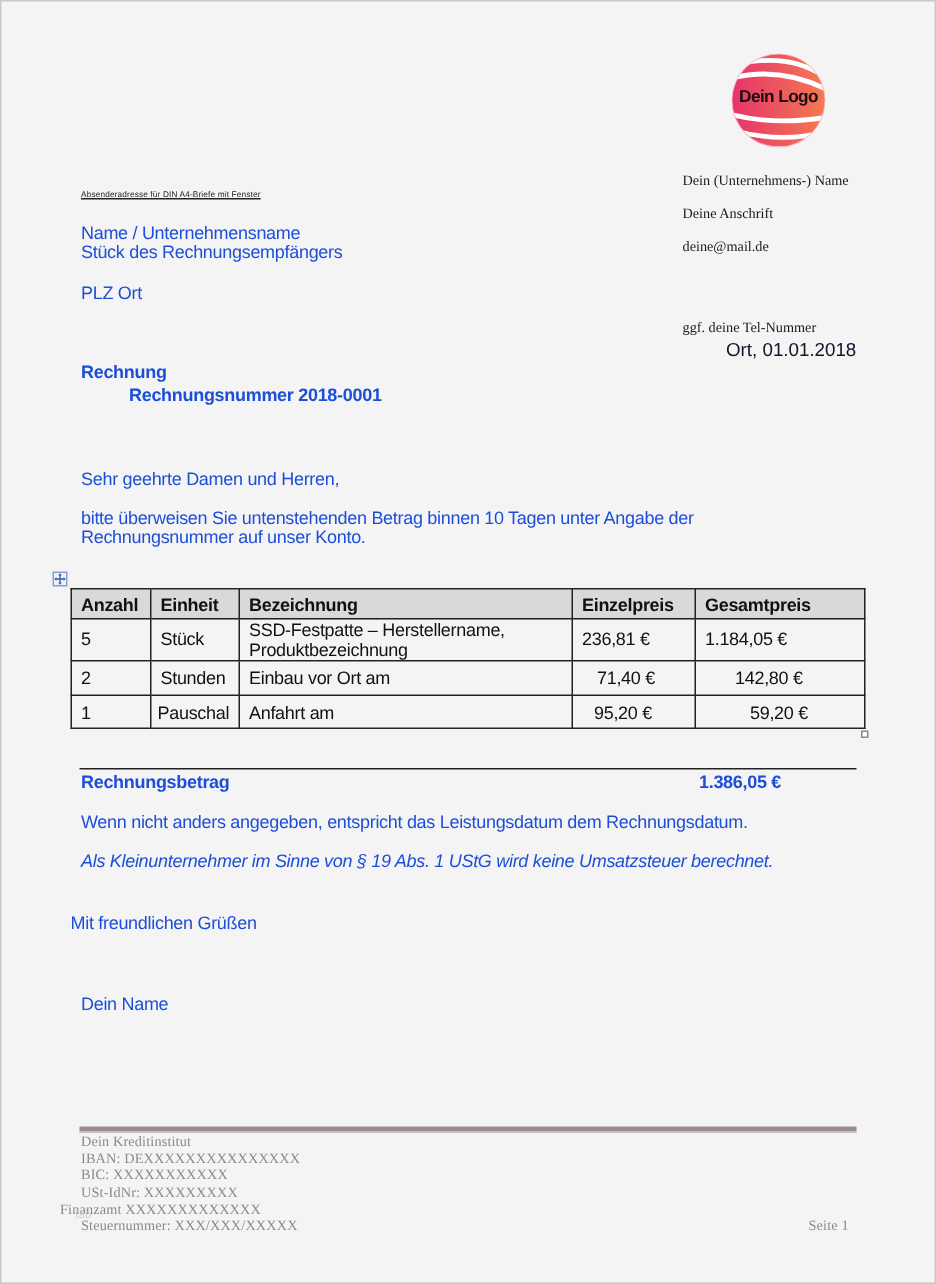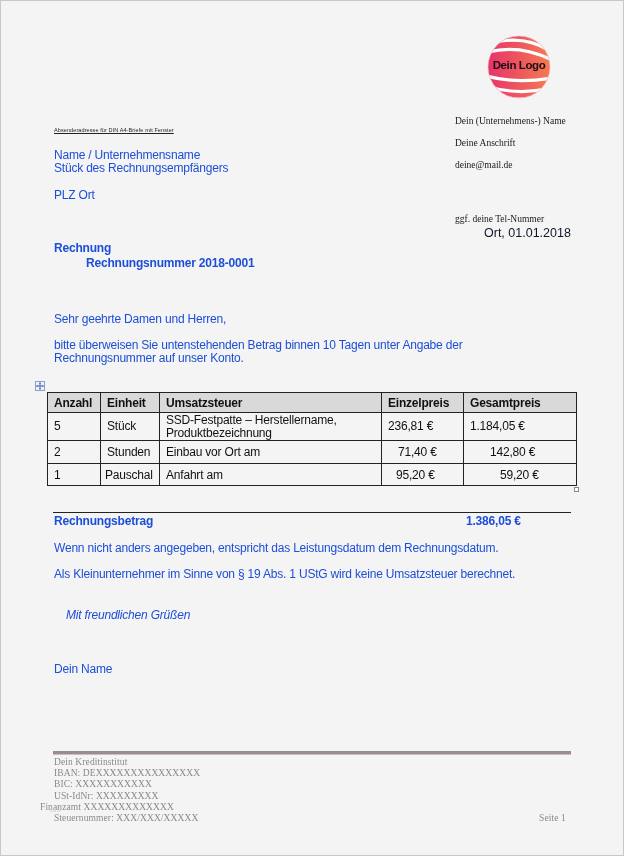--- a/index.html
+++ b/index.html
@@ -29,21 +29,21 @@
     
     .sender { font-size: 9.5px; color: #1a1a1a; }
 
     
     .return-addr {
       font-size: 5.5px; text-decoration: underline; color: #222; letter-spacing: 0.1px;
     }
 
     .body-text { font-size: 12px; line-height: 14px; color: #1d4ed8; letter-spacing: -0.2px; }
     .bold { font-weight: bold; }
-    .italic { }
+    .italic { font-style: italic; }
 
     
     .move-handle {
       position: absolute; left: 35px; top: 381px; width: 10px; height: 10px;
       border: 1px solid #8aa0c8; background: #eef2fa; box-sizing: border-box;
     }
     .resize-handle {
       position: absolute; left: 574px; top: 487px; width: 5px; height: 5px;
       border: 1px solid #888; background: #fff; box-sizing: border-box;
     }
@@ -132,21 +132,21 @@
     <col style="width:53px">
       <col style="width:59px">
       <col style="width:222px">
       <col style="width:82px">
       <col style="width:113px">
   </colgroup>
   <thead>
     <tr>
       <th>Anzahl</th>
       <th>Einheit</th>
-      <th>Umsatzsteuer</th>
+      <th>Bezeichnung</th>
       <th>Einzelpreis</th>
       <th>Gesamtpreis</th>
     </tr>
   </thead>
   <tbody>
     <tr class="r1">
       <td>5</td>
       <td>Stück</td>
       <td>
         <div>SSD-Festpatte – Herstellername,</div>
@@ -173,21 +173,21 @@
 </table>
 <div class="resize-handle"></div>
 
 <div class="rule"></div>
 <div class="abs body-text bold" style="left:54px; top:514px;">Rechnungsbetrag</div>
 <div class="abs body-text bold" style="left:466px; top:514px;">1.386,05 €</div>
 
 <div class="abs body-text" style="left:54px; top:541px;">Wenn nicht anders angegeben, entspricht das Leistungsdatum dem Rechnungsdatum.</div>
 <div class="abs body-text italic" style="left:54px; top:567px;">Als Kleinunternehmer im Sinne von § 19 Abs. 1 UStG wird keine Umsatzsteuer berechnet.</div>
 
-<div class="abs body-text" style="left:66px; top:608px;font-style:italic;">Mit freundlichen Grüßen</div>
+<div class="abs body-text" style="left:47px; top:608px;">Mit freundlichen Grüßen</div>
 <div class="abs body-text" style="left:54px; top:662px;">Dein Name</div>
 
 <div class="footer-rule"></div>
 <div class="abs serif footer" style="left:54px; top:757px;">Dein Kreditinstitut</div>
 <div class="abs serif footer" style="left:54px; top:768px;">IBAN: DEXXXXXXXXXXXXXXX</div>
 <div class="abs serif footer" style="left:54px; top:779px;">BIC: XXXXXXXXXXX</div>
 <div class="abs serif footer" style="left:54px; top:791px;">USt-IdNr: XXXXXXXXX</div>
 <div class="abs serif footer" style="left:40px; top:802px;">Finanzamt XXXXXXXXXXXXX</div>
 <div class="abs serif footer" style="left:54px; top:813px;text-align:right;">Steuernummer: XXX/XXX/XXXXX</div>
 <div class="abs serif watermark" style="left:50px; top:804px;">tab</div>

